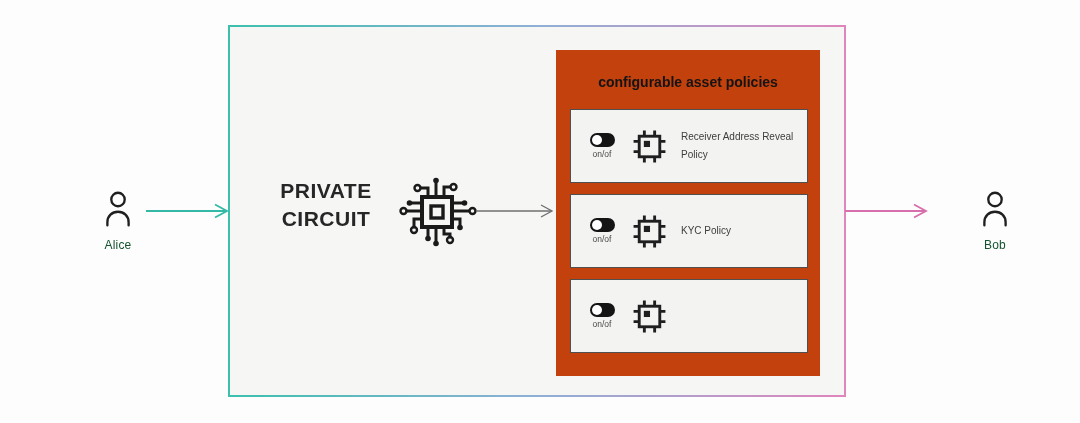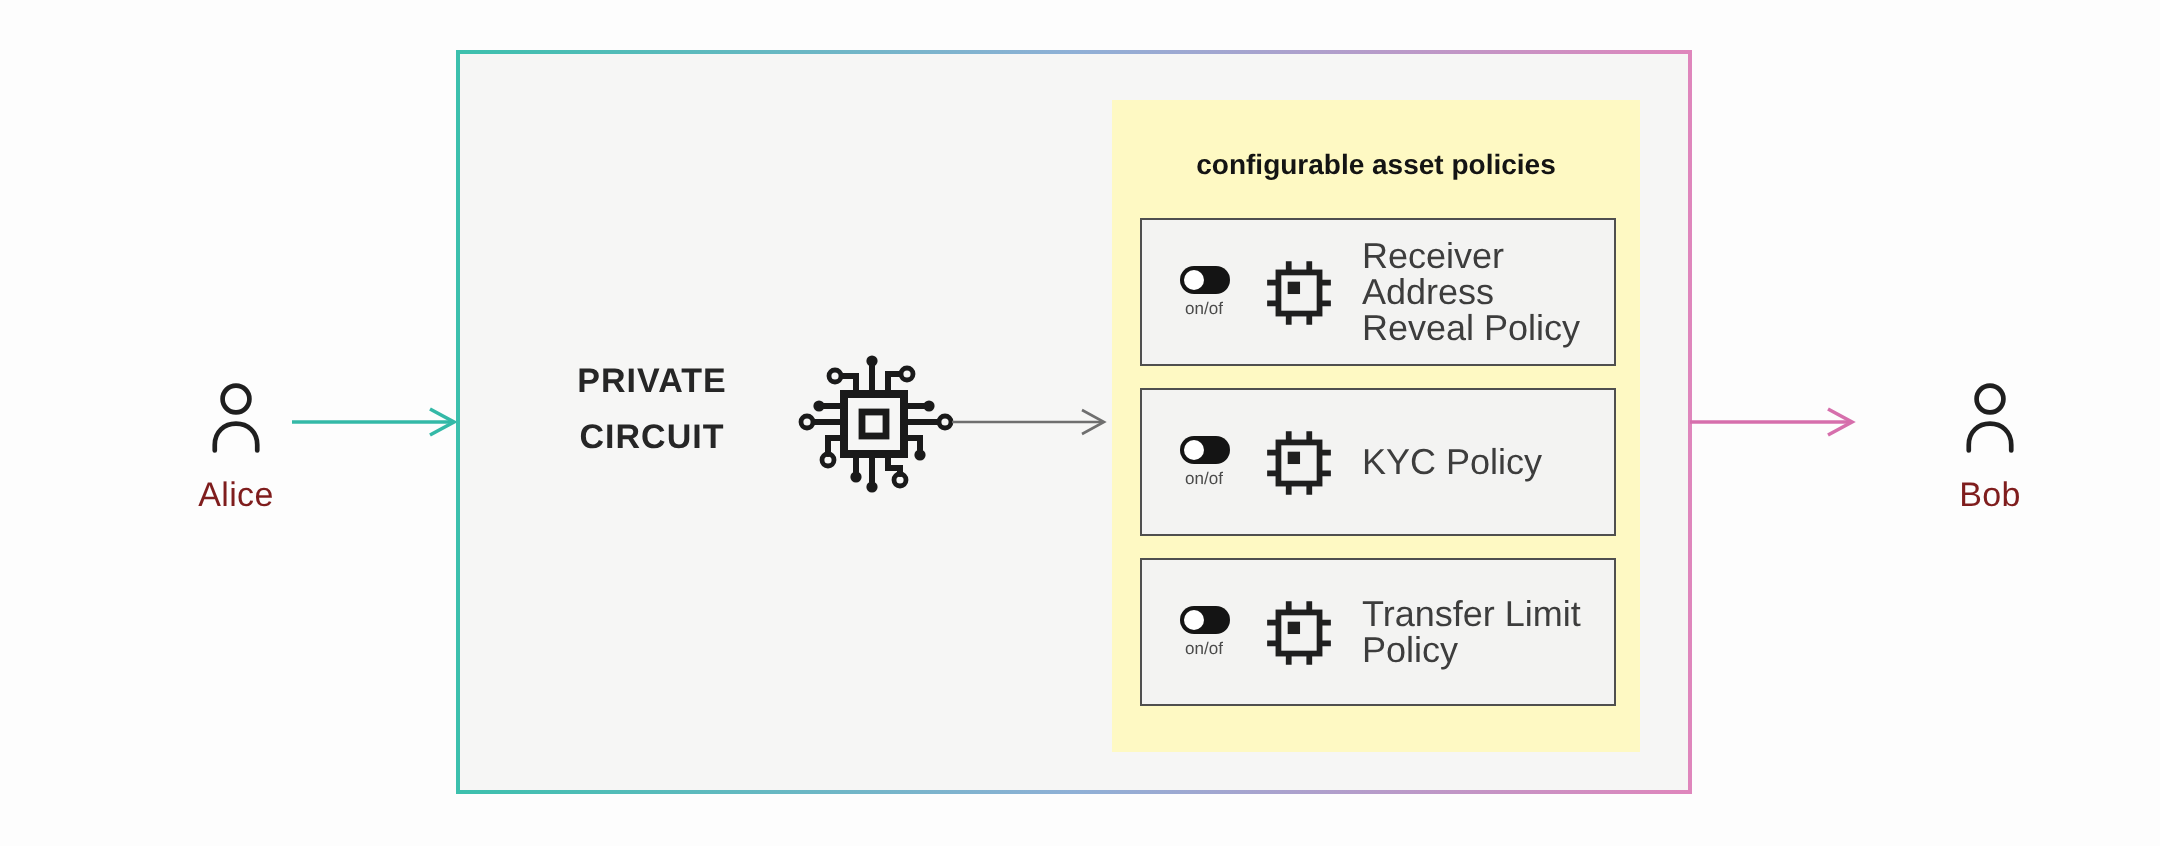--- a/index.html
+++ b/index.html
@@ -17,47 +17,47 @@
   
   .actor{
     position:absolute;
     width:70px;
     display:flex;flex-direction:column;align-items:center;
   }
   .actor-alice{left:83px;top:190px;}
   .actor-bob{left:960px;top:190px;}
   .actor .label{
     margin-top:10px;
-    font-size:17px;color:#7f1d1d;letter-spacing:.2px;
+    font-size:12px;color:#14532d;letter-spacing:.2px;
   }
   
   .arrow{position:absolute;}
   .arrow-alice{left:146px;top:202px;}
   .arrow-bob{left:845px;top:202px;}
   .arrow-chip{left:476px;top:203px;}
   
   .circuit-box{
     position:absolute;
     left:228px;top:25px;width:614px;height:368px;
     background:#f6f6f5;
     border:2px solid;
     border-image:linear-gradient(90deg,#3cc0ad 0%,#8fb0d6 50%,#df86bc 100%) 1;
   }
   .circuit-title{
     position:absolute;left:14px;top:150px;width:164px;
     text-align:center;
-    font-size:17px;font-weight:bold;line-height:28px;
+    font-size:21px;font-weight:bold;line-height:28px;
     letter-spacing:.5px;color:#262626;
   }
   .circuit-title span{display:block;}
   .circuit-chip{position:absolute;left:162px;top:146px;}
   
   .policies-panel{
     position:absolute;left:326px;top:23px;width:264px;height:326px;
-    background:#fef9c3;
+    background:#c2410c;
   }
   .policies-title{
     padding-top:24px;
     text-align:center;
     font-size:14px;font-weight:bold;color:#141414;
   }
   .cards{
     position:absolute;left:14px;top:59px;width:238px;
   }
   .policy-card{
@@ -80,21 +80,21 @@
     position:absolute;left:2px;top:2px;
     width:10px;height:10px;border-radius:50%;
     background:#ffffff;
   }
   .toggle-caption{
     margin-top:2px;
     font-size:8.5px;color:#4a4a4a;text-align:right;
   }
   .card-chip{flex:none;margin-right:13px;display:block;}
   .policy-label{
-    font-size:18px;line-height:18px;color:#3d3d3d;
+    font-size:10px;line-height:18px;color:#3d3d3d;
     width:136px;
   }
 </style>
 </head>
 <body>
 
 <div class="stage">
 
   <div class="actor actor-alice">
     <svg width="36" height="38" viewBox="0 0 32 34" fill="none" stroke="#1f1f1f" stroke-width="2.1" stroke-linecap="round">
@@ -189,21 +189,20 @@
             <div class="toggle">
               <div class="knob"></div>
             </div>
             <div class="toggle-caption">on/of</div>
           </div>
           <svg class="card-chip" width="37" height="37" viewBox="0 0 36 36" fill="none" stroke="#1f1f1f" stroke-width="2.8">
             <rect x="8" y="8" width="20" height="20"></rect>
             <rect x="12.5" y="12.5" width="6" height="6" fill="#1f1f1f" stroke="none"></rect>
             <path d="M13,8 V2.5 M23,8 V2.5 M13,28 V33.5 M23,28 V33.5 M8,13 H2.5 M8,23 H2.5 M28,13 H33.5 M28,23 H33.5"></path>
           </svg>
-          <div class="policy-label">Transfer Limit Policy</div>
         </div>
 
       </div>
     </div>
   </div>
 
   <svg class="arrow arrow-chip" width="80" height="16" viewBox="0 0 80 16" fill="none" stroke="#6f6f6f" stroke-width="1.3">
     <line x1="0" y1="8" x2="75" y2="8"></line>
     <polyline points="65,2 76,8 65,14"></polyline>
   </svg>

